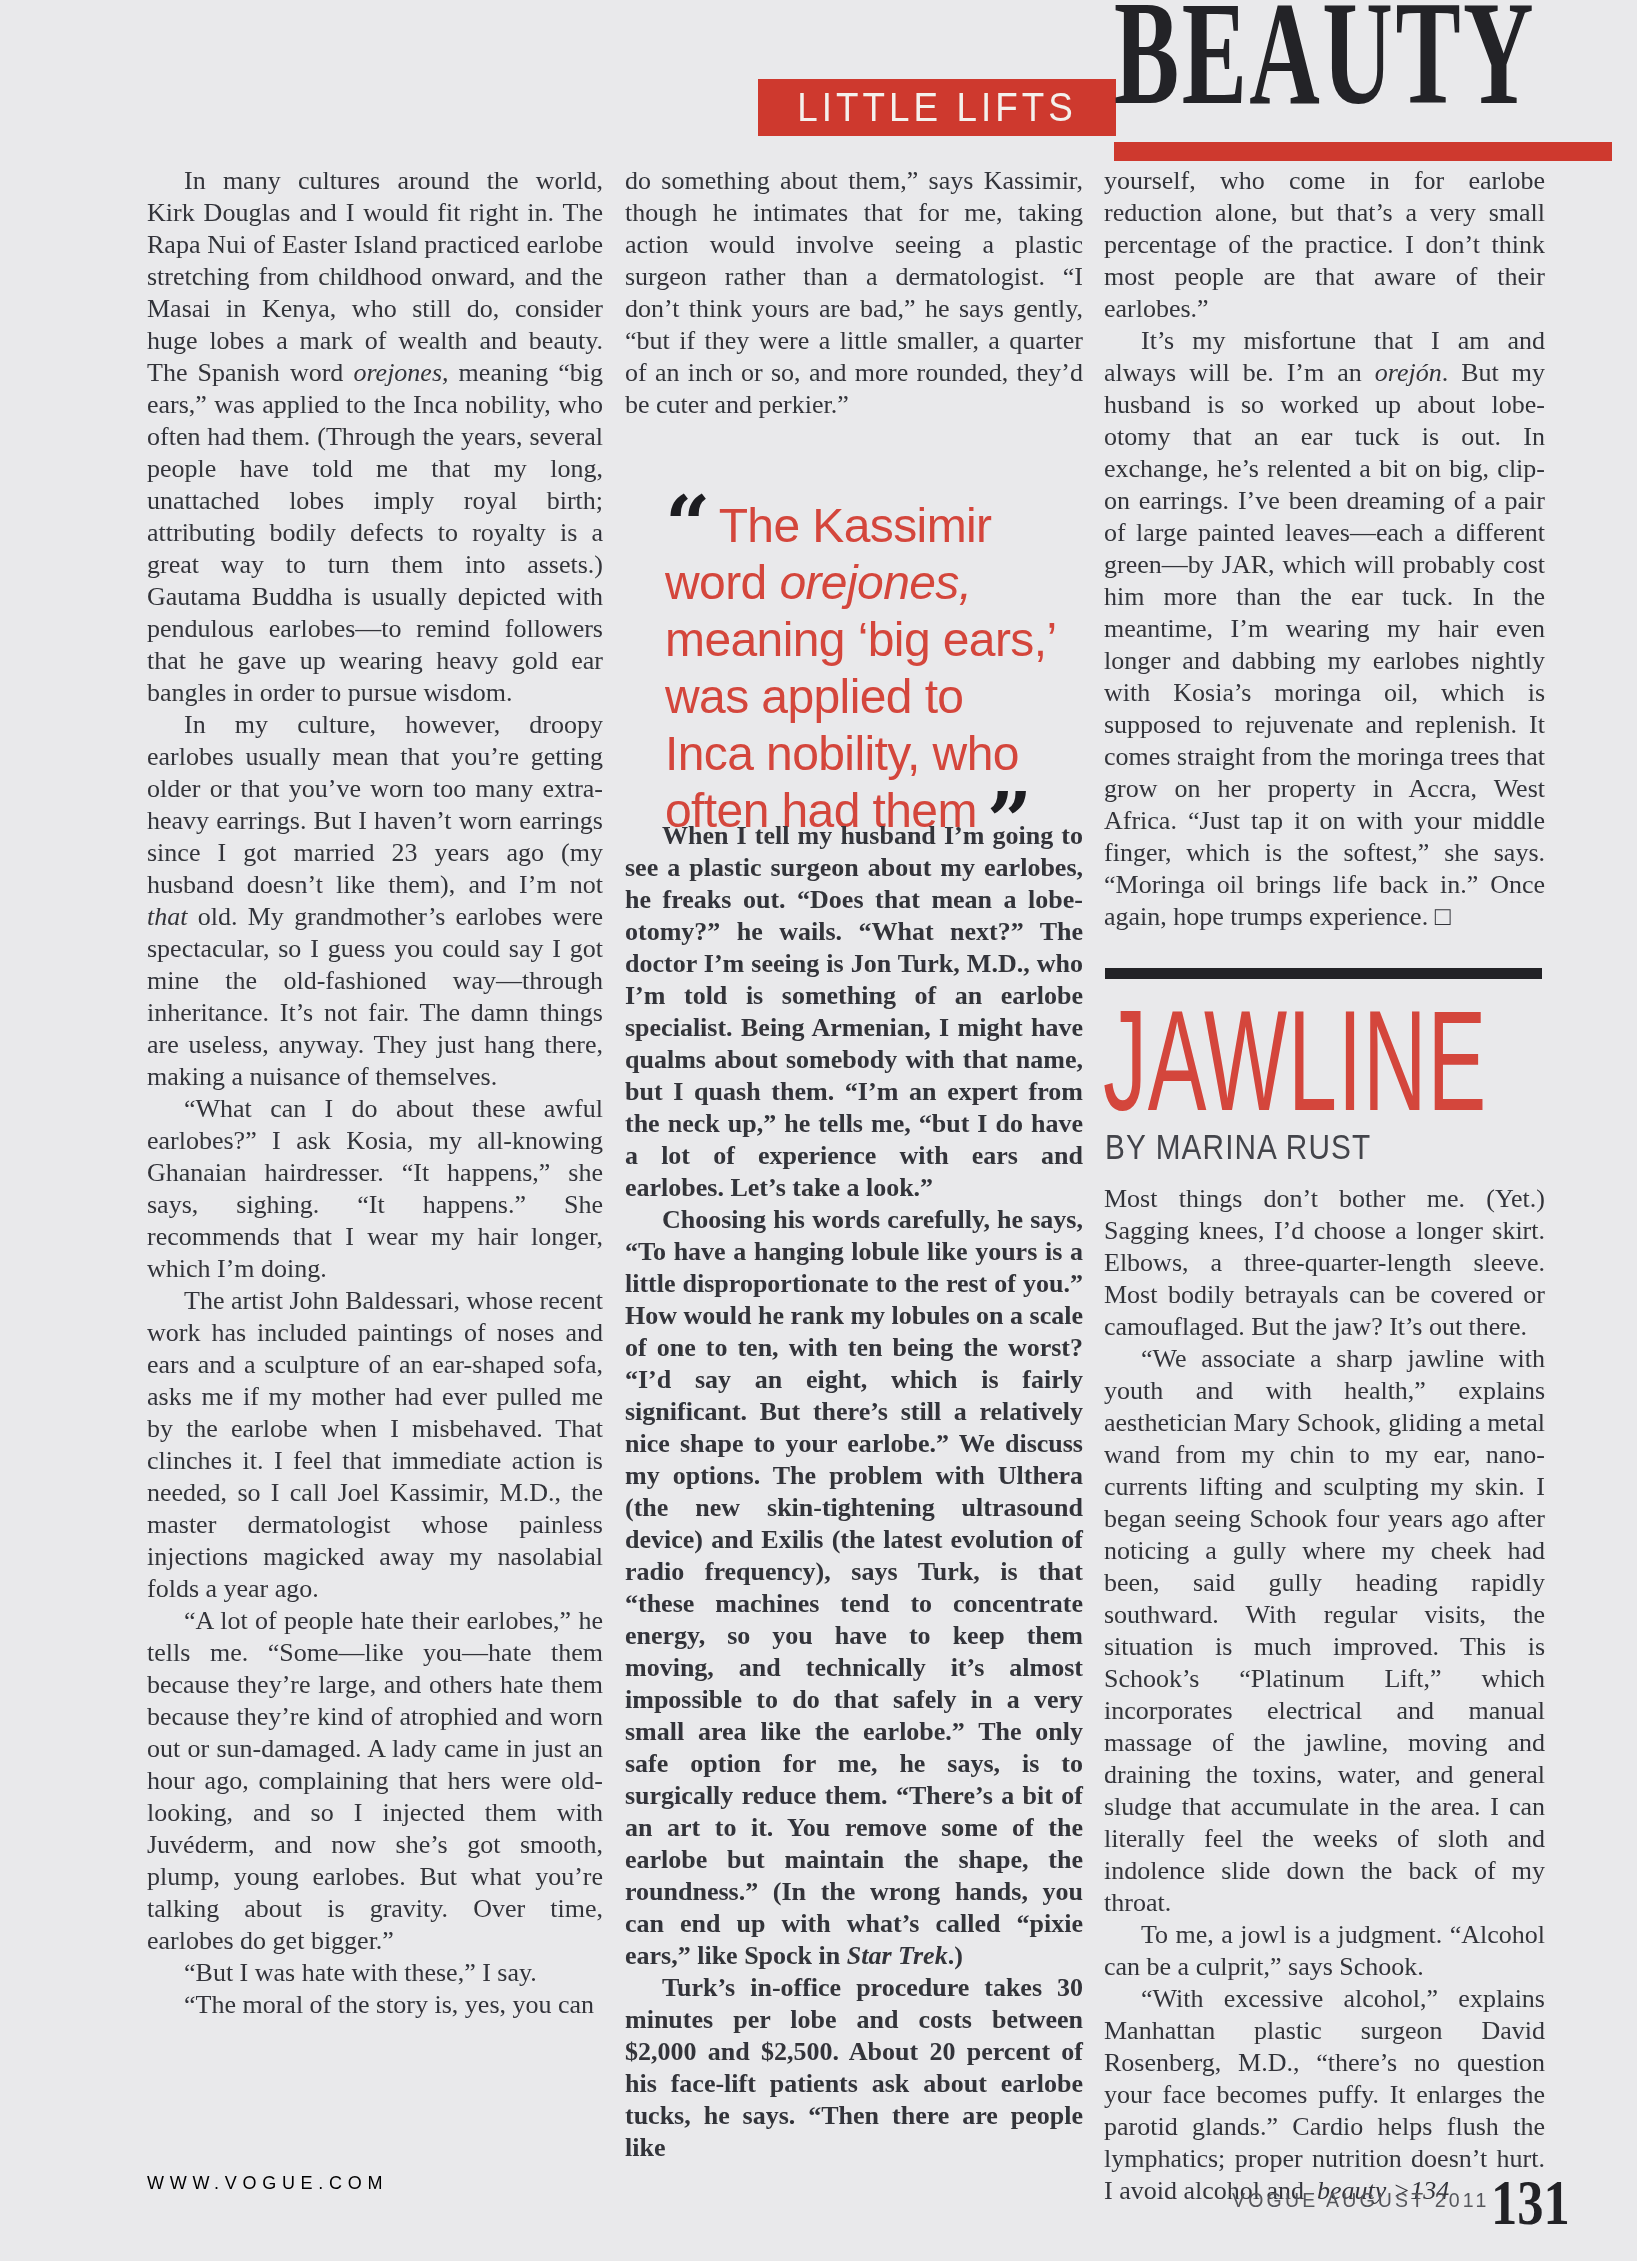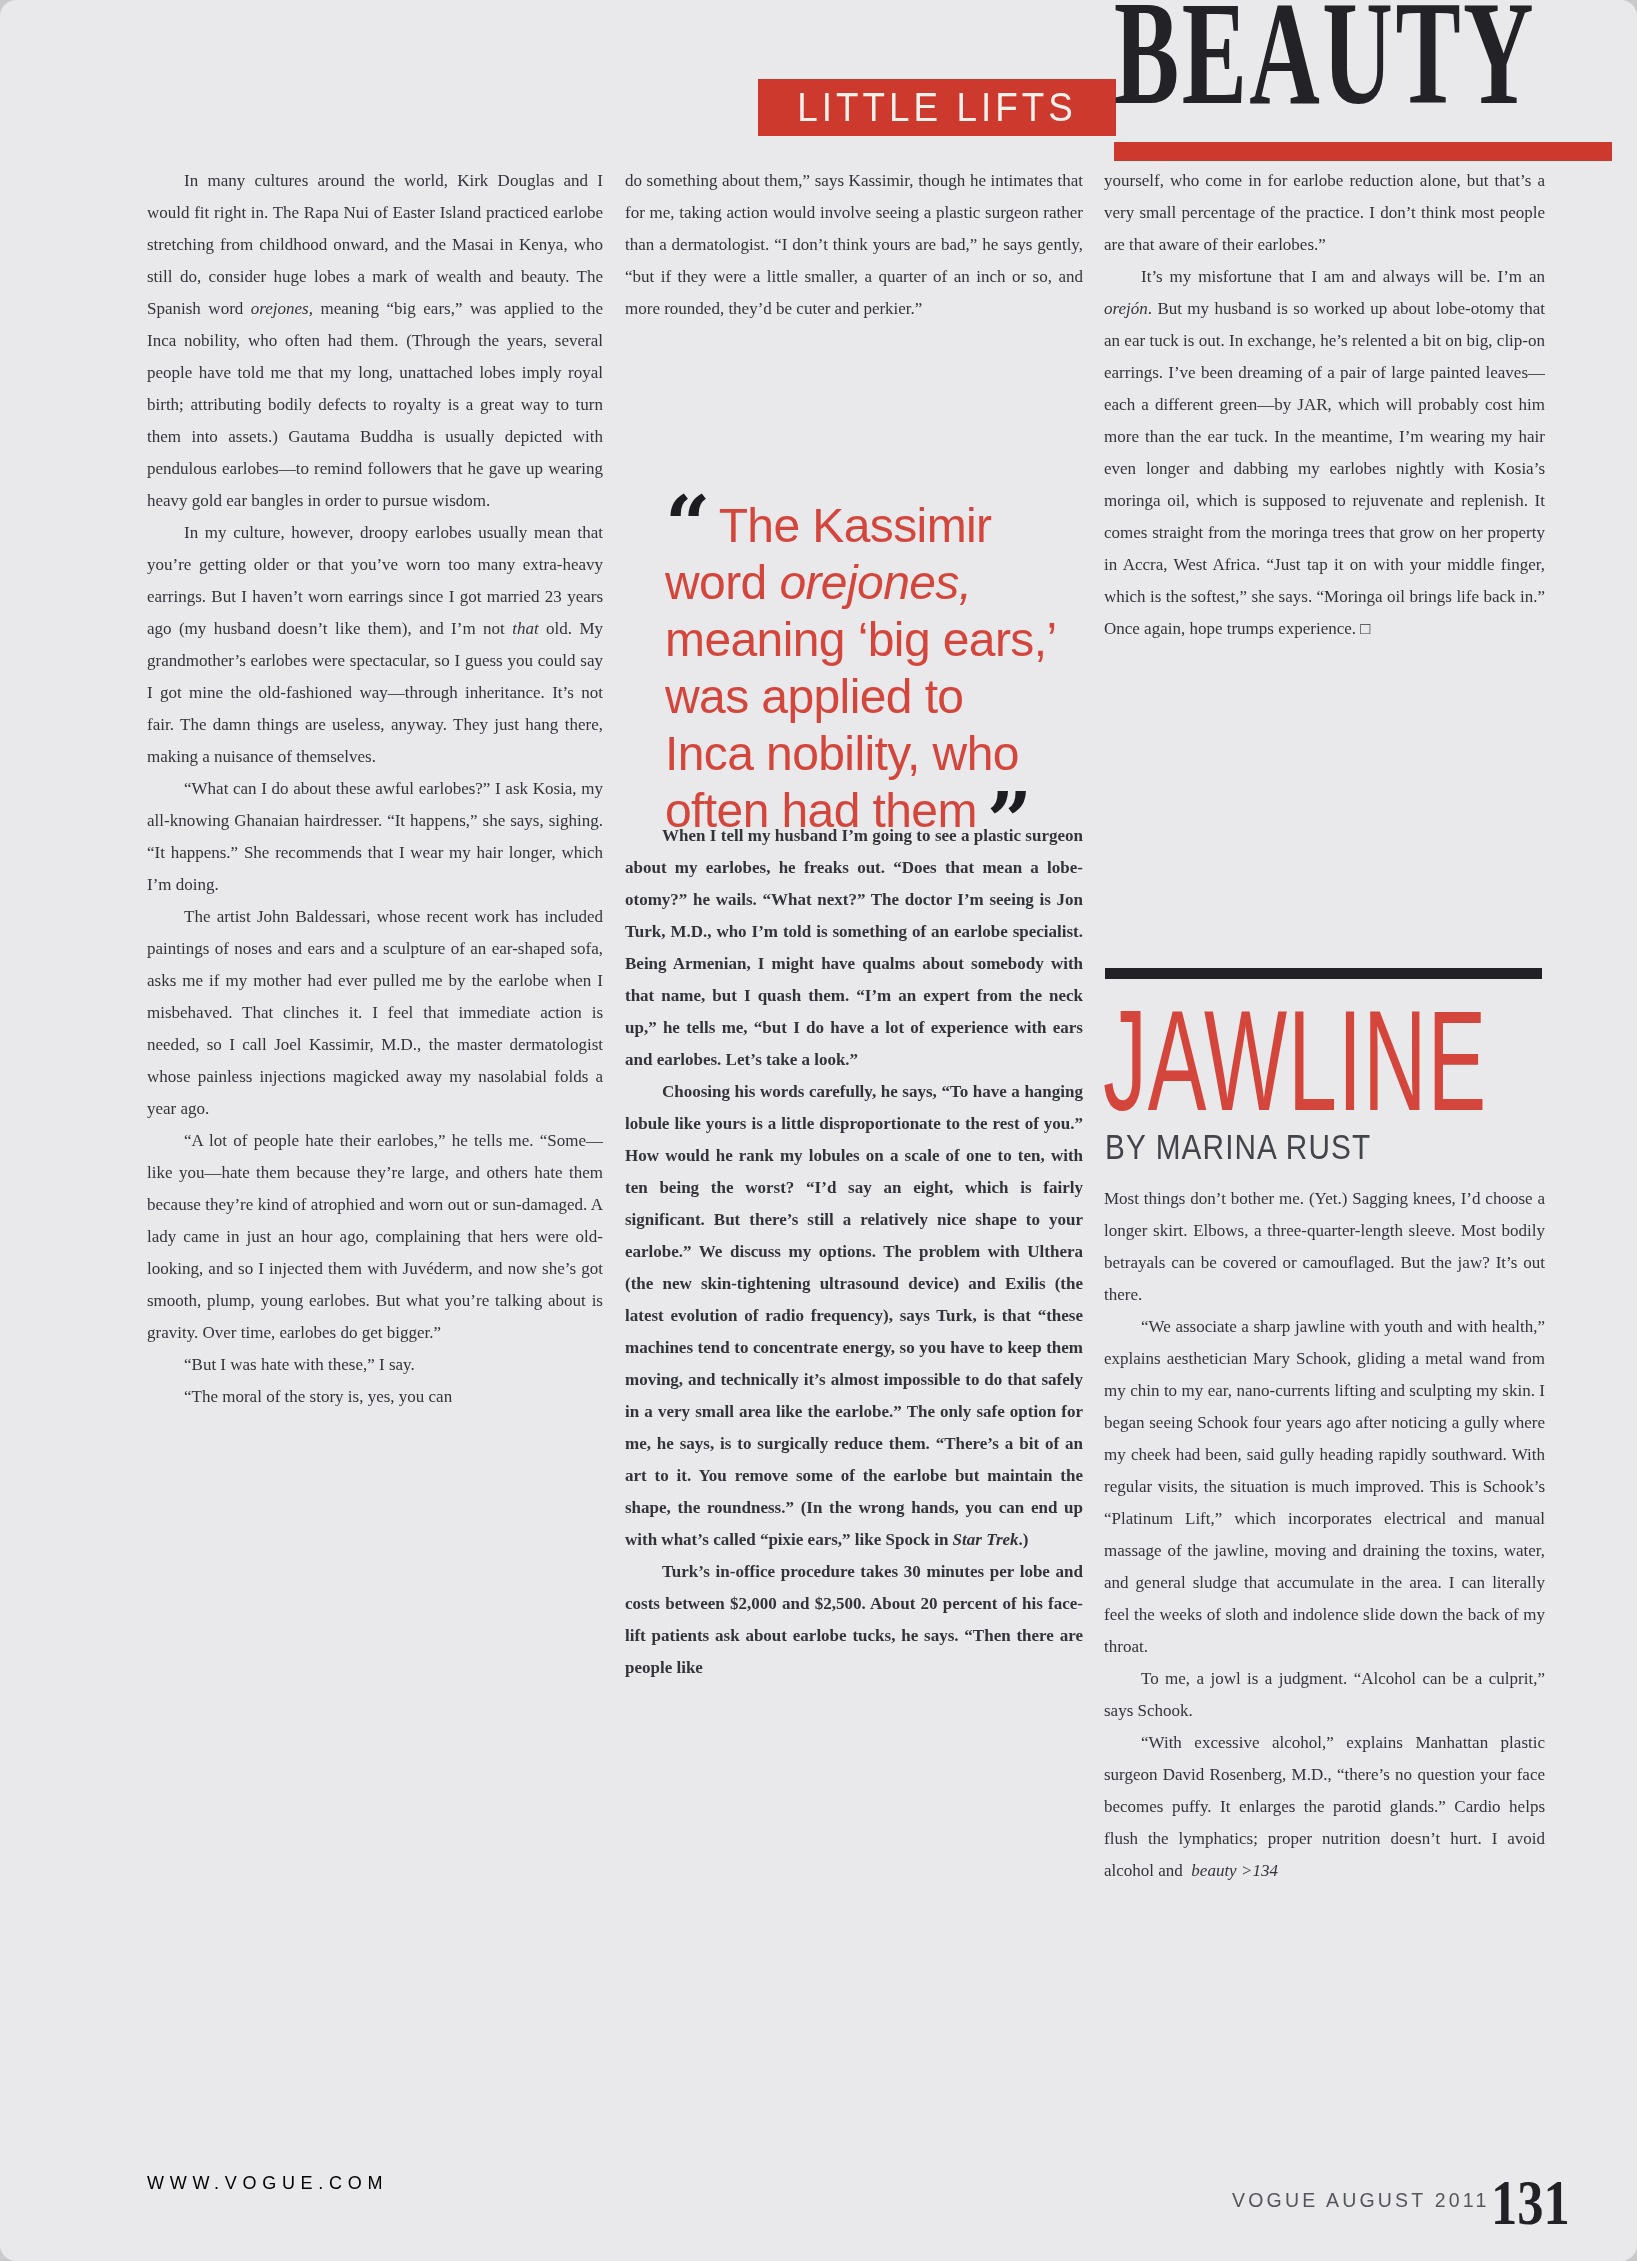--- a/index.html
+++ b/index.html
@@ -1,40 +1,39 @@
 <!DOCTYPE html>
 <html style="font-size:10px"><head>
 <meta charset="utf-8">
 <style>
   html,body { margin:0; padding:0; background:#c9c9cc; }
   .page {
     position:relative; width:1637px; height:2261px;
     background:#e9e9eb; overflow:hidden;
     font-family:"Liberation Serif", serif;
-    border-radius:16px;
   }
   
   .lifts-box {
     position:absolute; left:758px; top:79px; width:358px; height:57px;
     display:flex; align-items:center; justify-content:center;
   }
   .lifts-text {
     color:#f4f1ed; font-family:"Liberation Sans", sans-serif; font-weight:300;
     font-size:40px; letter-spacing:4.4px; transform:scaleX(0.92); white-space:nowrap;
   }
   .beauty {
     position:absolute; left:1114px; top:-21.4px; margin:0;
     font-family:"Liberation Serif", serif; font-weight:700;
     font-size:148px; line-height:1; letter-spacing:3.8px; color:#232327;
     transform:scaleX(0.66); transform-origin:left top; white-space:nowrap;
   }
   .red-bar { position:absolute; left:1114px; top:142px; width:498px; height:19px; }
   
   .col {
-    position:absolute; color:#33343a; font-size:17px; line-height:32px;
+    position:absolute; color:#33343a; font-size:26px; line-height:32px;
     text-align:justify;
   }
   .col p { margin:0; }
   .col p.indent { text-indent:37px; }
   .col1 { left:147px;  top:165px;  width:456px; }
   .col2-top { left:625px; top:165px; width:458px; }
   .col2-bottom { left:625px; top:820px; width:458px;font-weight:bold; }
   .col3-top { left:1104px; top:165px; width:441px; }
   .col3-bottom { left:1104px; top:1183px; width:441px; }
   

